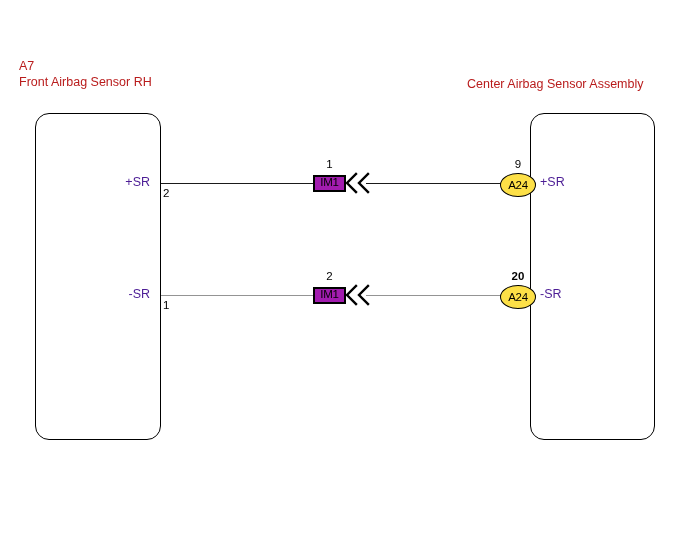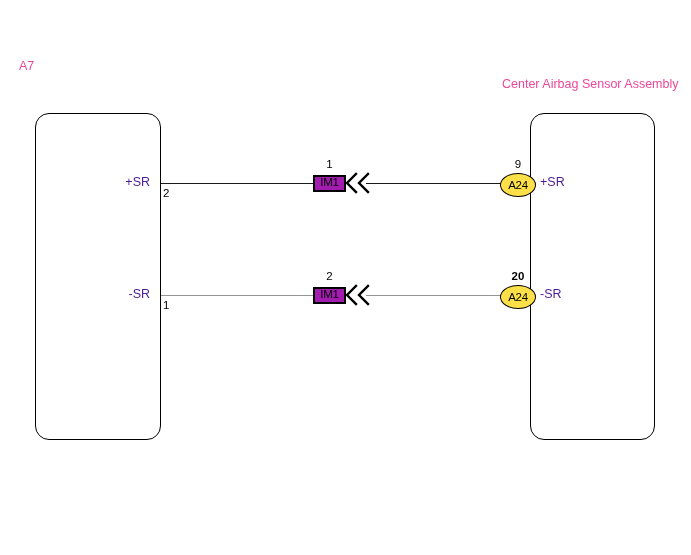--- a/index.html
+++ b/index.html
@@ -13,26 +13,26 @@
     height: 555px;
     background: #ffffff;
     font-family: "Liberation Sans", sans-serif;
     overflow: hidden;
   }
 
   
   .title-block {
     position: absolute;
     font-size: 12.5px;
-    color: #ec4899;
+    color: #b91c1c;
     line-height: 16px;
     white-space: nowrap;
   }
   #title-left  { left: 19px; top: 58px;  text-align: left; }
-  #title-right { left: 502px; top: 76px; text-align: left; }
+  #title-right { left: 467px; top: 76px; text-align: left; }
 
   
   .component-box {
     position: absolute;
     border: 1.6px solid #000000;
     border-radius: 14px;
     background: #ffffff;
     box-sizing: border-box;
   }
   #box-left  { left: 35px;  top: 113px; width: 126px; height: 327px; }
@@ -115,20 +115,21 @@
     letter-spacing: -0.3px;
   }
 </style>
 </head>
 <body>
 
 <div id="canvas">
 
   <div class="title-block" id="title-left">
     <div>A7</div>
+    <div>Front Airbag Sensor RH</div>
   </div>
 
   <div class="title-block" id="title-right">
     <div>Center Airbag Sensor Assembly</div>
   </div>
 
   <div class="component-box" id="box-left"></div>
   <div class="component-box" id="box-right"></div>
 
   <div class="term-label right-align" style="left: 86px; top: 176px; width: 64px;">+SR</div>

